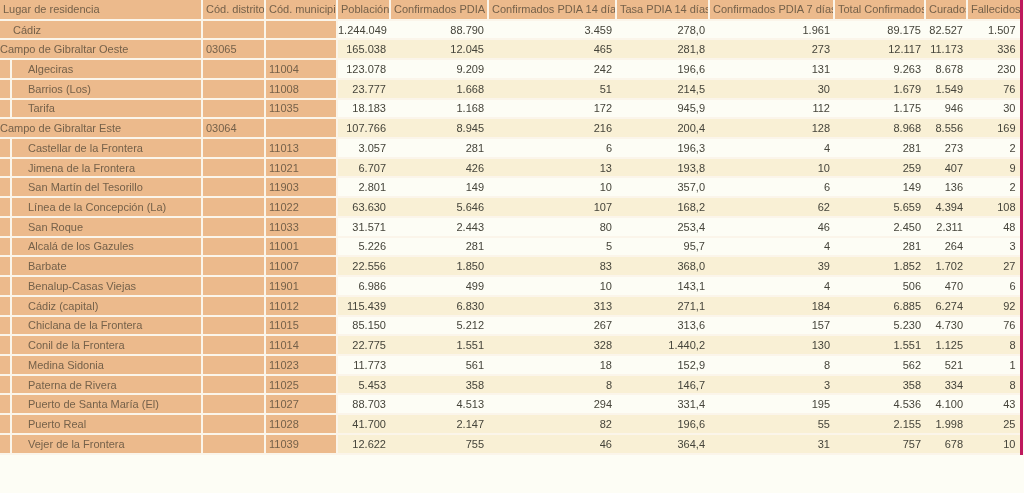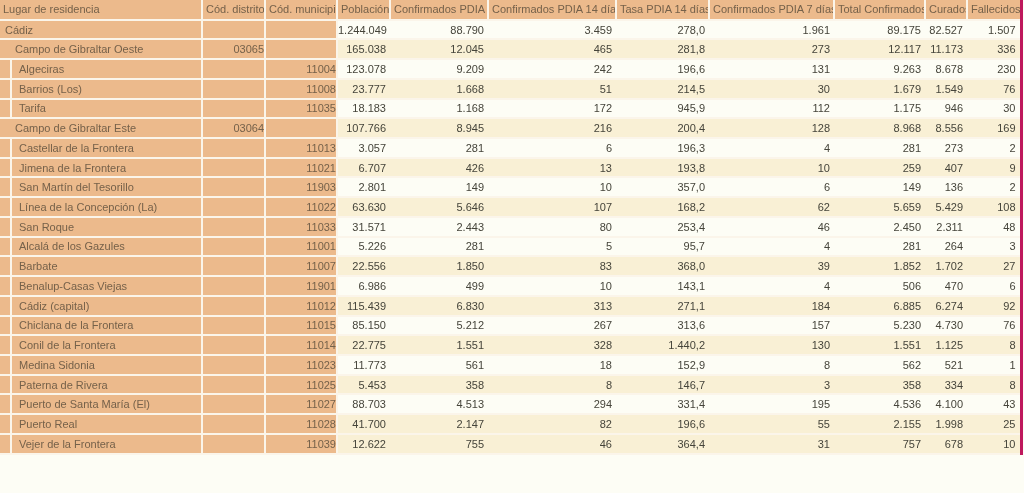--- a/index.html
+++ b/index.html
@@ -34,32 +34,32 @@
     padding-left: 3px;
     border-right: 2px solid #fbf5ea;
   }
   th.c10, td.c10 { border-right: 3px solid #be185d; }
   td.lbl {
     background: #ecba8c;
     color: #75614a;
     border-right: 2px solid #fbf5ea;
     text-align: left;
   }
-  td.c1, td.c2 { padding-left: 13px; text-align: right; }
+  td.c1, td.c2 { padding-left: 3px; }
   td.num {
     text-align: right;
     padding-right: 4px;
     color: #45443a;
     background: #fdfdf5;
   }
   tr.alt td.num { background: #f9f0d5; }
-  tr.lvl0 td.c0 { padding-left: 5px; }
-  tr.lvl1 td.c0 { padding-left: 15px; }
+  tr.lvl0 td.c0 { padding-left: 13px; }
+  tr.lvl1 td.c0 { }
   tr.lvl2 td.c0 {
-    padding-left: 19px;
+    padding-left: 28px;
     background: linear-gradient(to right, #ecba8c 0px, #ecba8c 10px, #fbf5ea 10px, #fbf5ea 12px, #ecba8c 12px);
   }
 </style>
 </head>
 <body>
 
 <table>
   <colgroup>
     <col style="width:202px">
       <col style="width:63px">
@@ -209,21 +209,21 @@
       <tr class="lvl2 alt">
         <td class="c0 lbl">Línea de la Concepción (La)</td>
         <td class="c1 lbl"></td>
         <td class="c2 lbl">11022</td>
         <td class="c3 num">63.630</td>
         <td class="c4 num">5.646</td>
         <td class="c5 num">107</td>
         <td class="c6 num">168,2</td>
         <td class="c7 num">62</td>
         <td class="c8 num">5.659</td>
-        <td class="c9 num">5.429</td>
+        <td class="c9 num">4.394</td>
         <td class="c10 num">108</td>
       </tr>
       <tr class="lvl2">
         <td class="c0 lbl">San Roque</td>
         <td class="c1 lbl"></td>
         <td class="c2 lbl">11033</td>
         <td class="c3 num">31.571</td>
         <td class="c4 num">2.443</td>
         <td class="c5 num">80</td>
         <td class="c6 num">253,4</td>

